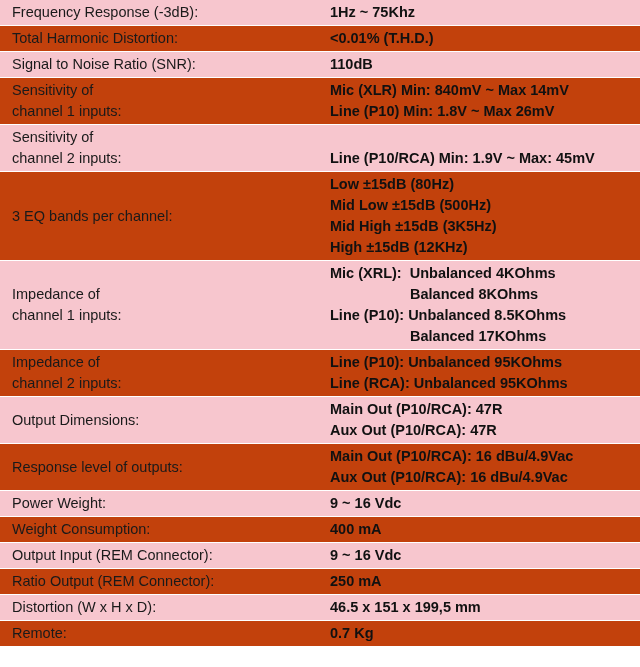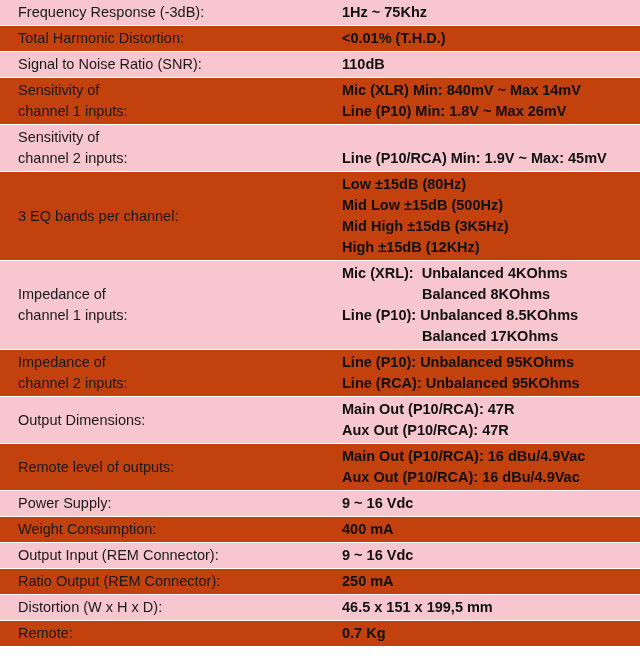--- a/index.html
+++ b/index.html
@@ -15,21 +15,21 @@
     color: #1a1a1a;
     overflow: hidden;
   }
   table.spec-table {
     border-collapse: collapse;
     width: 640px;
     table-layout: fixed;
   }
   table.spec-table td {
     vertical-align: middle;
-    padding: 2px 6px 2px 18px;
+    padding: 2px 6px 2px 12px;
     line-height: 1.45;
     border-bottom: 1px solid #ffffff;
   }
   td.label-cell {
     width: 300px;
     font-weight: 400;
     color: #1a1a1a;
   }
   td.value-cell {
     width: 340px;
@@ -140,30 +140,30 @@
         <td class="label-cell label-lines">
           <span class="line">Output Dimensions:</span>
         </td>
         <td class="value-cell">
           <span class="line">Main Out (P10/RCA): 47R</span>
           <span class="line">Aux Out (P10/RCA): 47R</span>
         </td>
       </tr>
       <tr class="row-white">
         <td class="label-cell label-lines">
-          <span class="line">Remote level of outputs:</span>
+          <span class="line">Response level of outputs:</span>
         </td>
         <td class="value-cell">
           <span class="line">Main Out (P10/RCA): 16 dBu/4.9Vac</span>
           <span class="line">Aux Out (P10/RCA): 16 dBu/4.9Vac</span>
         </td>
       </tr>
       <tr class="row-pink">
         <td class="label-cell label-lines">
-          <span class="line">Power Supply:</span>
+          <span class="line">Power Weight:</span>
         </td>
         <td class="value-cell">
           <span class="line">9 ~ 16 Vdc</span>
         </td>
       </tr>
       <tr class="row-white">
         <td class="label-cell label-lines">
           <span class="line">Weight Consumption:</span>
         </td>
         <td class="value-cell">

